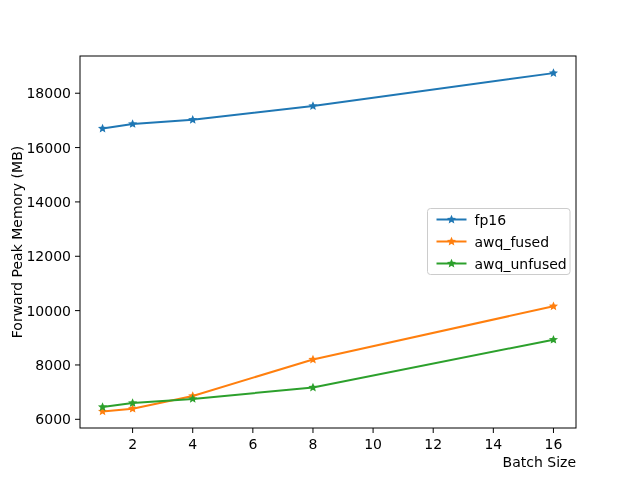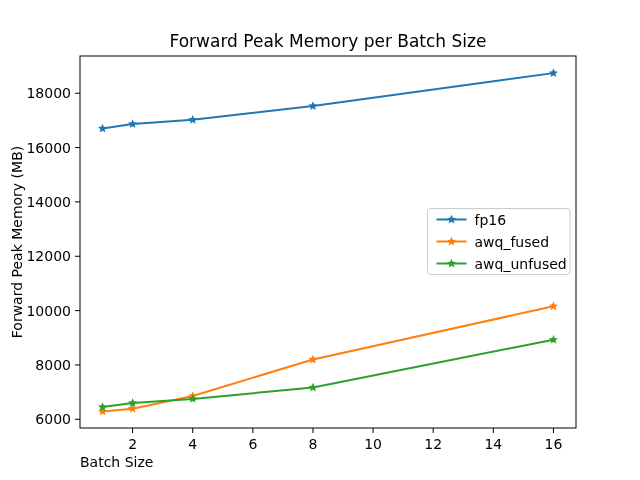--- a/index.html
+++ b/index.html
@@ -11,21 +11,21 @@
     overflow: hidden;
   }
   #figure { position: relative; width: 640px; height: 480px; background: #ffffff; }
   #plot { position: absolute; top: 0; left: 0; }
   .title {
     position: absolute; left: 80px; width: 496px; top: 31px;
     text-align: center; font-size: 17px; white-space: nowrap;
   }
   .xlabel {
     position: absolute; left: 80px; width: 496px; top: 454px;
-    text-align: left; font-size: 14px; white-space: nowrap;
+    text-align: right; font-size: 14px; white-space: nowrap;
   }
   .ylabel {
     position: absolute; left: 17px; top: 242px;
     transform: translate(-50%, -50%) rotate(-90deg);
     font-size: 14px; white-space: nowrap;
   }
   svg text { font-family: "DejaVu Sans", sans-serif; font-size: 14px; fill: #000000; }
 </style>
 </head>
 <body>
@@ -103,16 +103,15 @@
           <polygon points="451.50,236.70 452.79,239.72 456.07,240.02 453.59,242.18 454.32,245.38 451.50,243.70 448.68,245.38 449.41,242.18 446.93,240.02 450.21,239.72" fill="#ff7f0e"></polygon>
           <text x="474.5" y="246.5">awq_fused</text>
         </g>
         <g>
           <line x1="436.5" y1="263.5" x2="466.5" y2="263.5" stroke="#2ca02c" stroke-width="2"></line>
           <polygon points="451.50,258.70 452.79,261.72 456.07,262.02 453.59,264.18 454.32,267.38 451.50,265.70 448.68,267.38 449.41,264.18 446.93,262.02 450.21,261.72" fill="#2ca02c"></polygon>
           <text x="474.5" y="268.5">awq_unfused</text>
         </g>
       </g>
     </svg>
-  <div class="title">Forward Peak Memory per Batch Size</div>
   <div class="xlabel">Batch Size</div>
   <div class="ylabel">Forward Peak Memory (MB)</div>
 </div>
 
 </body></html>

